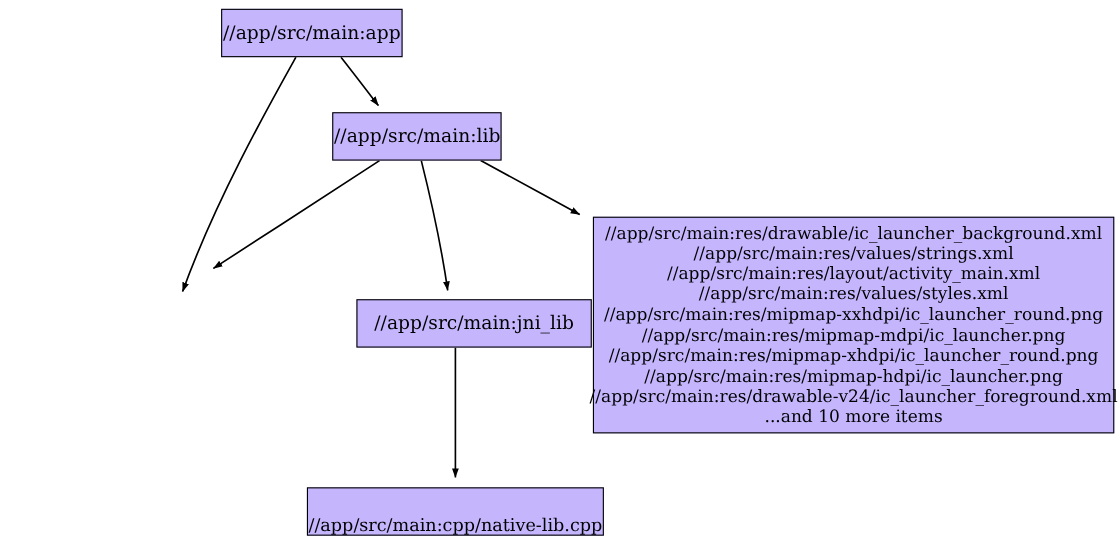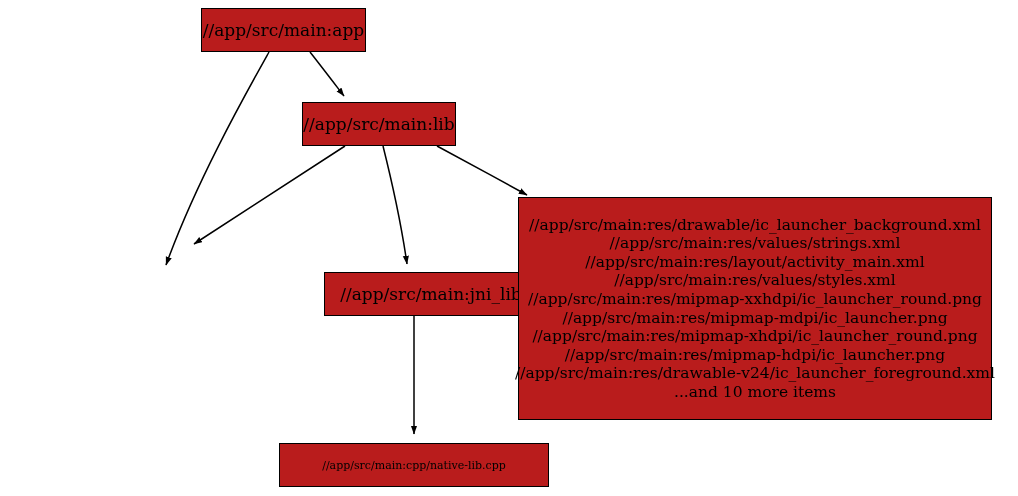--- a/index.html
+++ b/index.html
@@ -24,42 +24,42 @@
     left: 0;
     top: 0;
     width: 1018px;
     height: 496px;
     pointer-events: none;
   }
   .gnode {
     position: absolute;
     box-sizing: border-box;
     border: 1px solid #000000;
-    background: #b91c1c;
+    background: #c4b5fd;
     display: flex;
     align-items: center;
     justify-content: center;
     text-align: center;
     white-space: pre;
     line-height: 1.0;
   }
   .gnode .nlabel {
     display: block;
     text-align: center;
     white-space: pre;
   }
 
   
   #node-app      { left: 201px; top: 8px;   width: 165px; height: 44px;  font-size: 17px; }
-  #node-lib      { left: 302px; top: 102px; width: 154px; height: 44px;  font-size: 17px; }
+  #node-lib      { left: 302px; top: 102px; width: 154px; height: 44px;  font-size: 17px; justify-content: flex-end; }
   #node-manifest { left: 4px;   top: 272px; width: 300px; height: 44px;  font-size: 17px; }
   #node-jni      { left: 324px; top: 272px; width: 214px; height: 44px;  font-size: 17px; }
-  #node-res      { left: 518px; top: 197px; width: 474px; height: 223px; font-size: 15.5px; }
+  #node-res      { left: 539px; top: 197px; width: 474px; height: 197px; font-size: 15.5px; }
   #node-res .nlabel { line-height: 18.6px; }
-  #node-cpp      { left: 279px; top: 443px; width: 270px; height: 44px;  font-size: 11px; }
+  #node-cpp      { left: 279px; top: 443px; width: 270px; height: 44px;  font-size: 16px; align-items: flex-end; }
 </style>
 </head>
 <body>
 
 <div id="graph-canvas">
 
   <svg id="edge-layer" viewBox="0 0 1018 496" width="1018" height="496" xmlns="http://www.w3.org/2000/svg">
     <defs>
       <marker id="arrowhead" markerWidth="9" markerHeight="9" refX="8.2" refY="3.1" orient="auto" markerUnits="userSpaceOnUse">
         <path d="M0,0 L8.6,3.1 L0,6.2 z" fill="#000000"></path>

